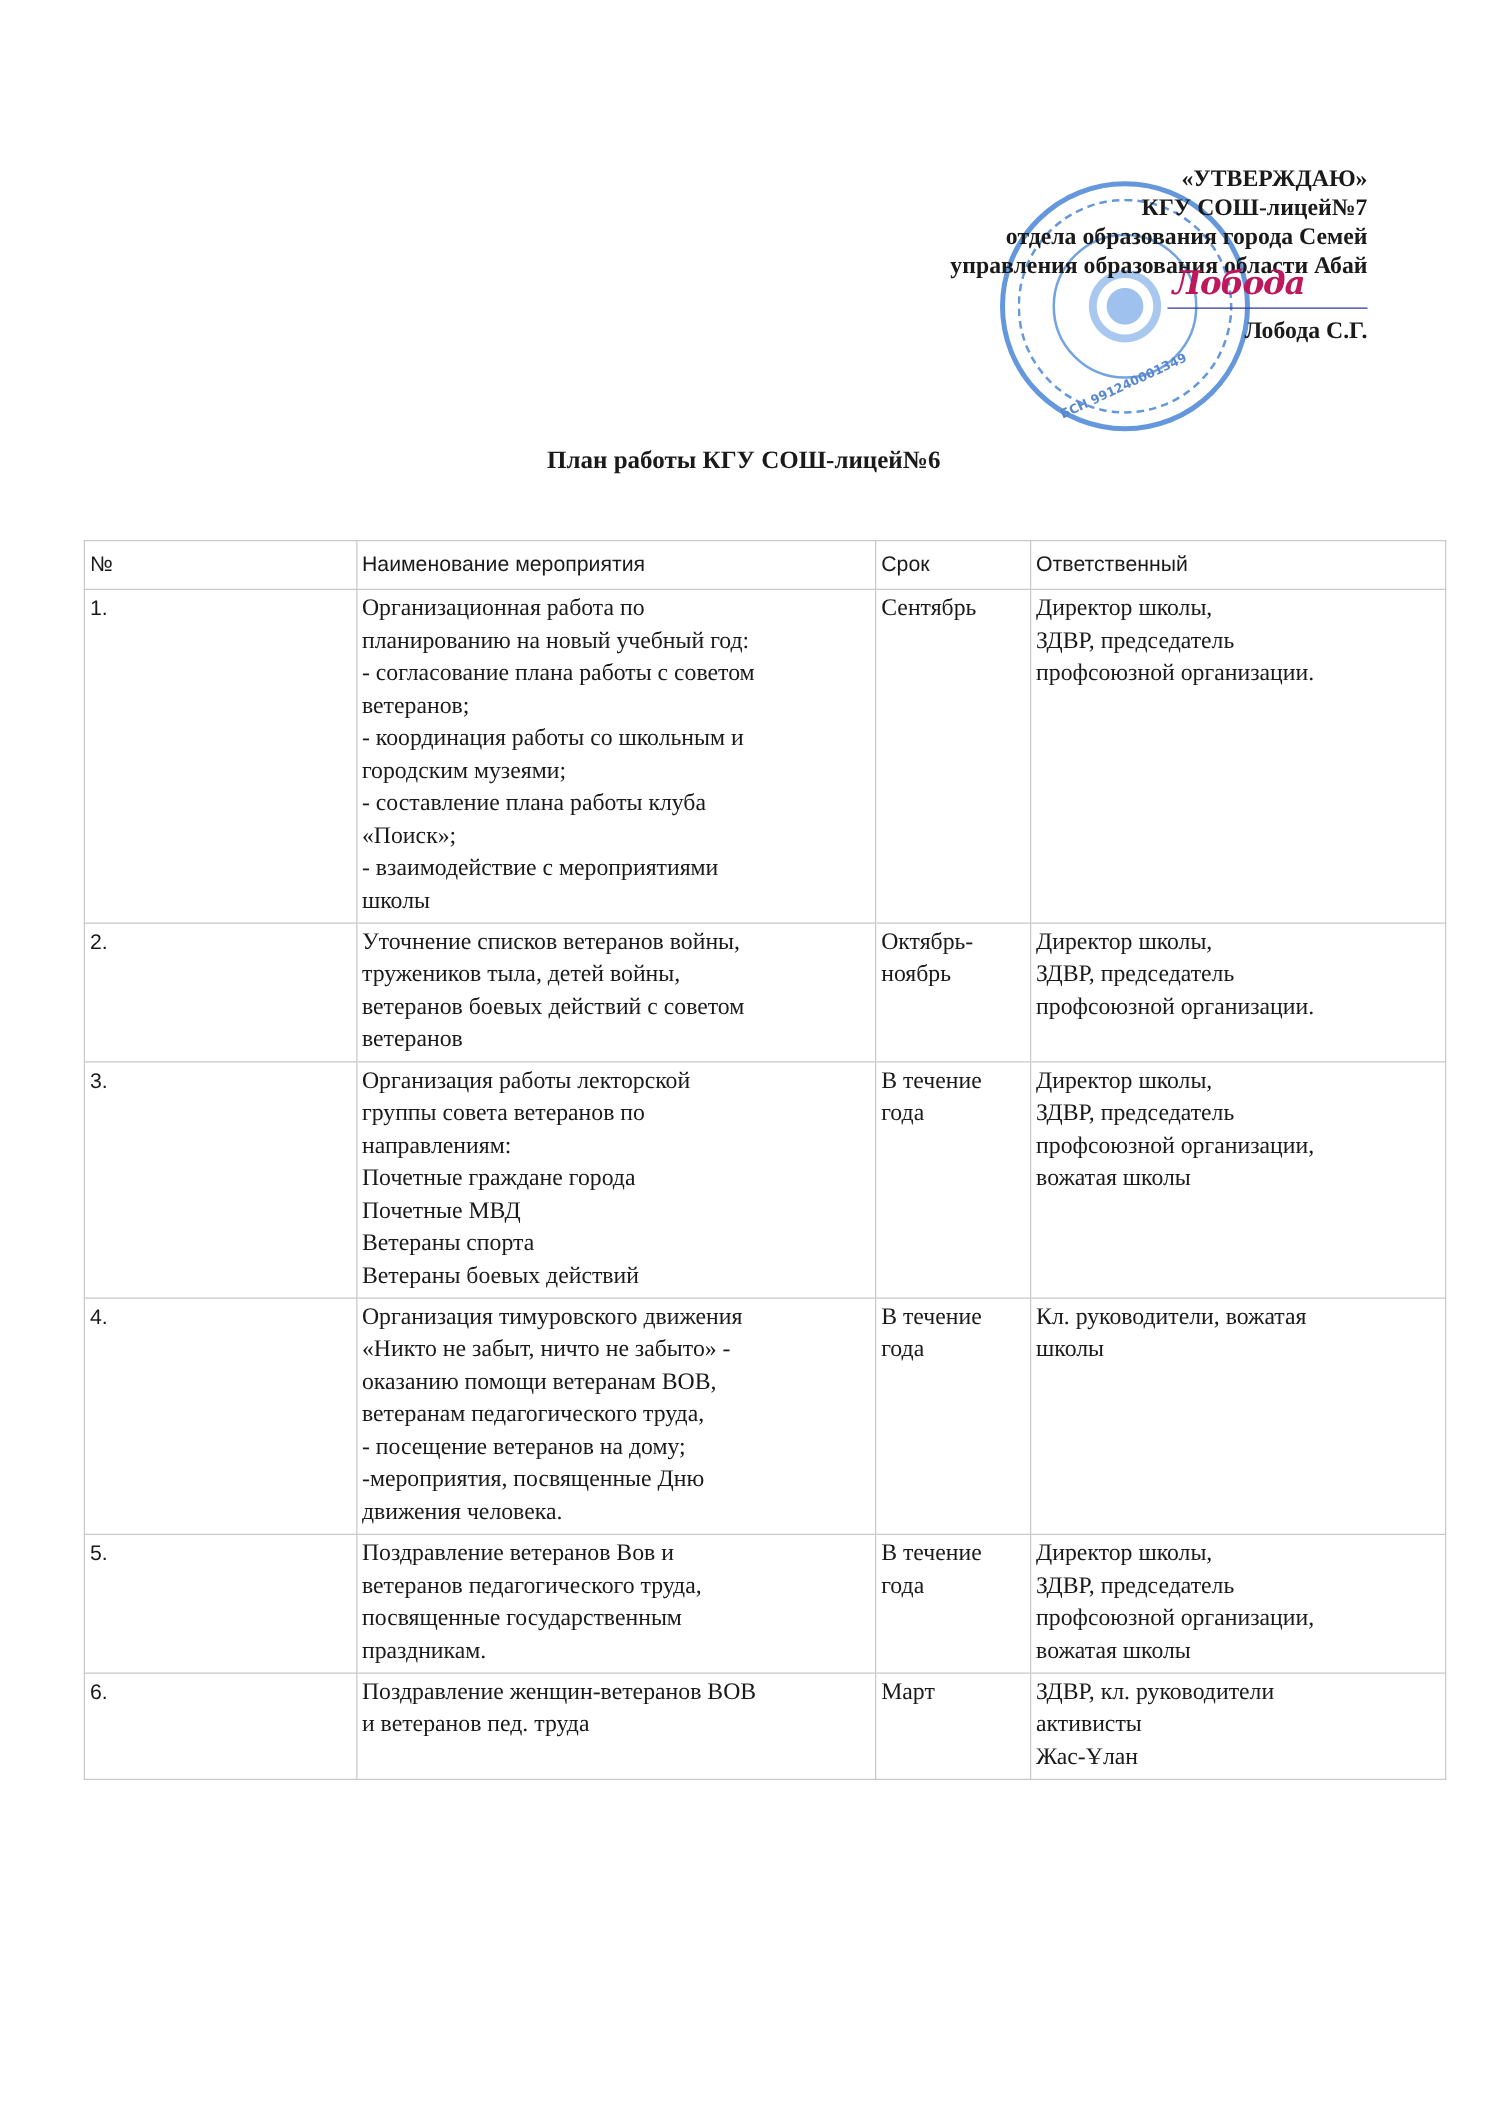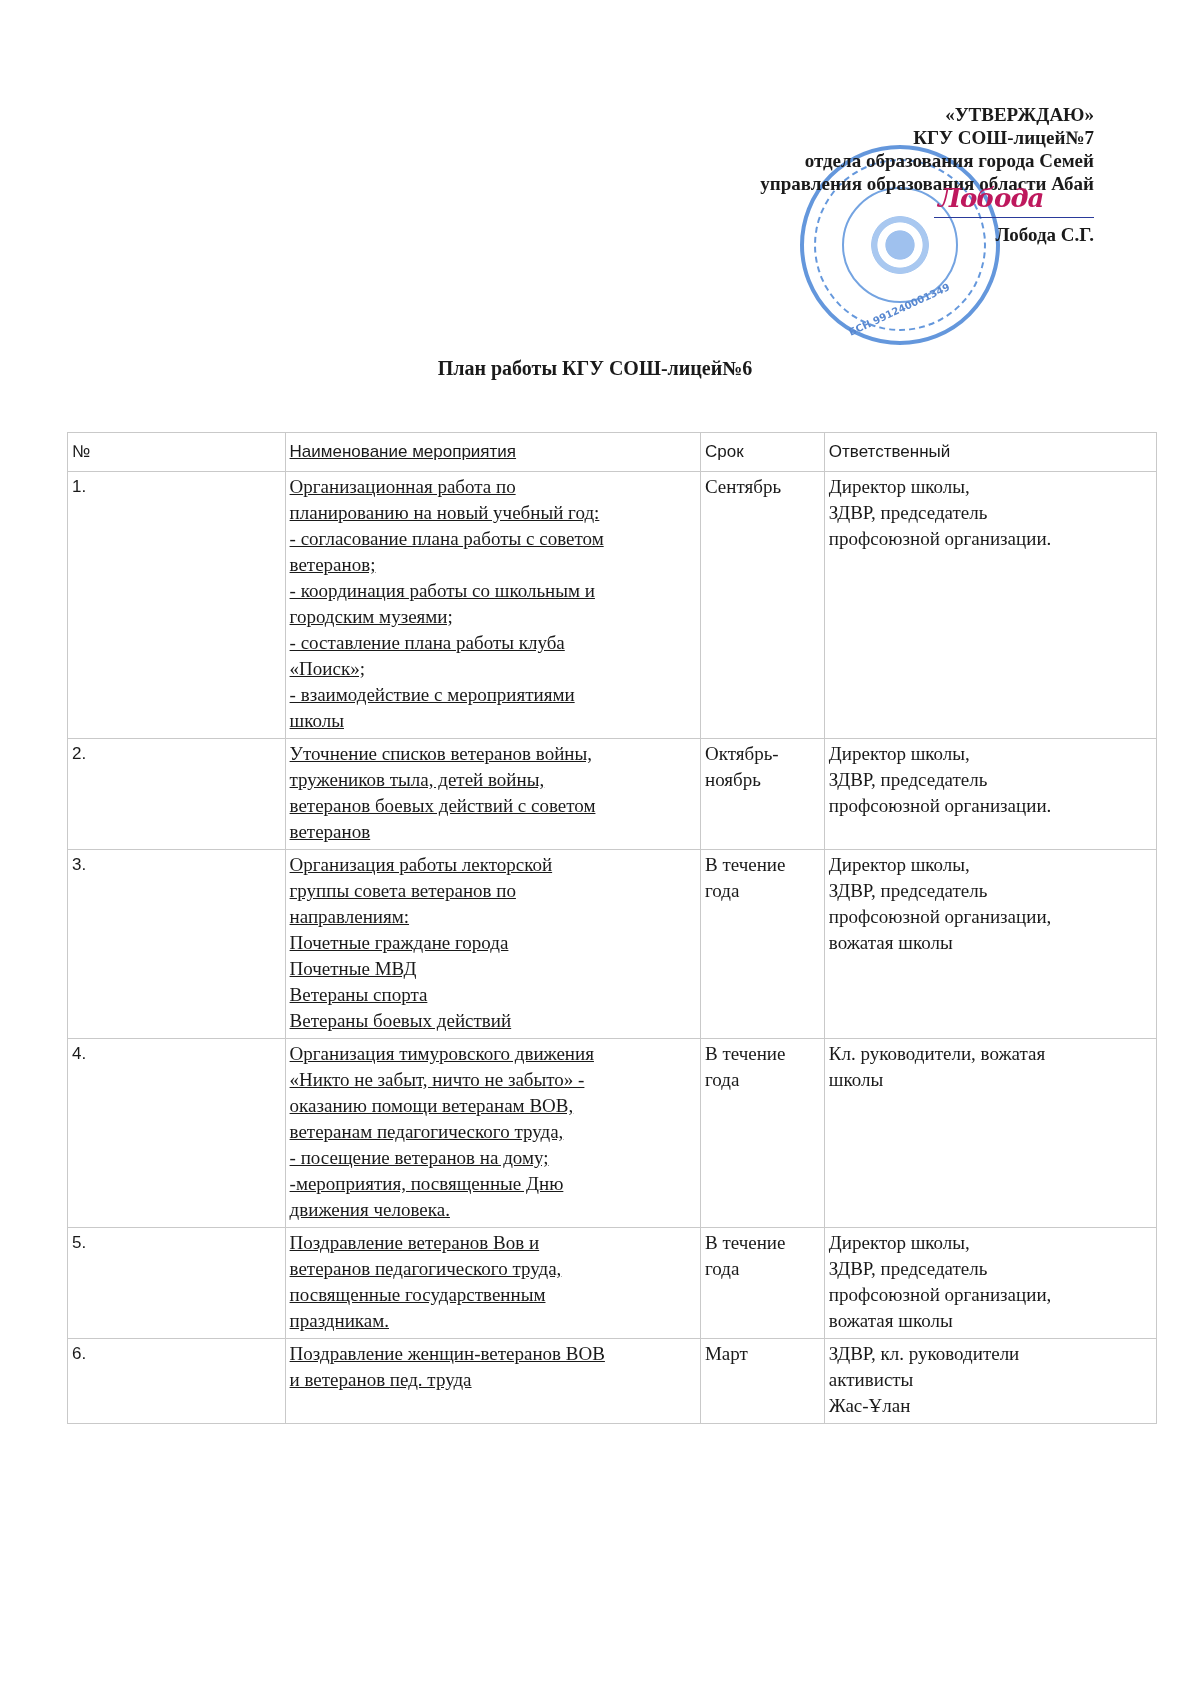--- a/index.html
+++ b/index.html
@@ -1,39 +1,39 @@
 <!DOCTYPE html>
 <html><head>
 <meta charset="utf-8">
 <style>
   html, body { margin: 0; padding: 0; background: #ffffff; }
   body { width: 1190px; height: 1682px; position: relative; overflow: hidden;
          font-family: "Liberation Serif", "DejaVu Serif", serif; color: #1a1a1a; }
-  .approve { position: absolute; right: 96px; top: 103px; text-align: right;
+  .approve { position: absolute; right: 96px; top: 132px; text-align: right;
              font-weight: bold; font-size: 19px; line-height: 23px; z-index: 2; }
   .approve .sigline { display: inline-block; width: 160px; border-bottom: 1.5px solid #2a3a9a; height: 22px; position: relative; }
   .signature { position: absolute; left: 4px; top: -8px; font-family: "DejaVu Serif", serif; font-style: italic;
                font-size: 26px; color: #be185d; letter-spacing: -1px; }
   .seal { position: absolute; left: 800px; top: 145px; width: 200px; height: 200px; border-radius: 50%;
           border: 4px solid #4a86d6; box-sizing: border-box; opacity: 0.85; z-index: 1; }
   .seal .ring { position: absolute; inset: 10px; border-radius: 50%; border: 2px dashed #4a86d6; }
   .seal .inner { position: absolute; inset: 38px; border-radius: 50%; border: 2px solid #5c94dc;
                  background: radial-gradient(circle, #8fb7ec 0 18%, transparent 19% 28%, #9bbfee 29% 36%, transparent 37%); }
   .seal .bin { position: absolute; left: 40px; bottom: 26px; font-size: 10px; color: #3b73c8; transform: rotate(-25deg);
                font-family: "DejaVu Sans", sans-serif; font-weight: bold; }
   .title { position: absolute; top: 356px; left: 0; width: 1190px; text-align: center; font-weight: bold;
            font-size: 20px; line-height: 24px; }
   table.plan { position: absolute; left: 67px; top: 432px; width: 1090px; border-collapse: collapse;
                font-size: 19px; line-height: 26px; }
   table.plan td, table.plan th { border: 1px solid #c9c9c9; vertical-align: top; padding: 2px 4px 4px 4px;
                                  text-align: left; font-weight: normal; }
   table.plan th { font-family: "Liberation Sans", sans-serif; font-size: 17px; padding-top: 6px; padding-bottom: 6px;
                   font-stretch: condensed; }
   .section-cell { font-family: "Liberation Sans", sans-serif; font-size: 17px; line-height: 26px; }
-  .c1 { width: 200px; } .c2 { width: 390px; text-decoration: underline; } .c3 { width: 110px; } .c4 { width: 310px; }
+  .c1 { width: 200px; } .c2 { width: 390px; } .c3 { width: 110px; } .c4 { width: 310px; }
   .line { display: block; }
   .num { font-family: "Liberation Sans", sans-serif; font-size: 17px; }
 </style>
 </head>
 <body>
 
 <div class="seal">
   <div class="ring"></div>
   <div class="inner"></div>
   <div class="bin">БСН 991240001349</div>

